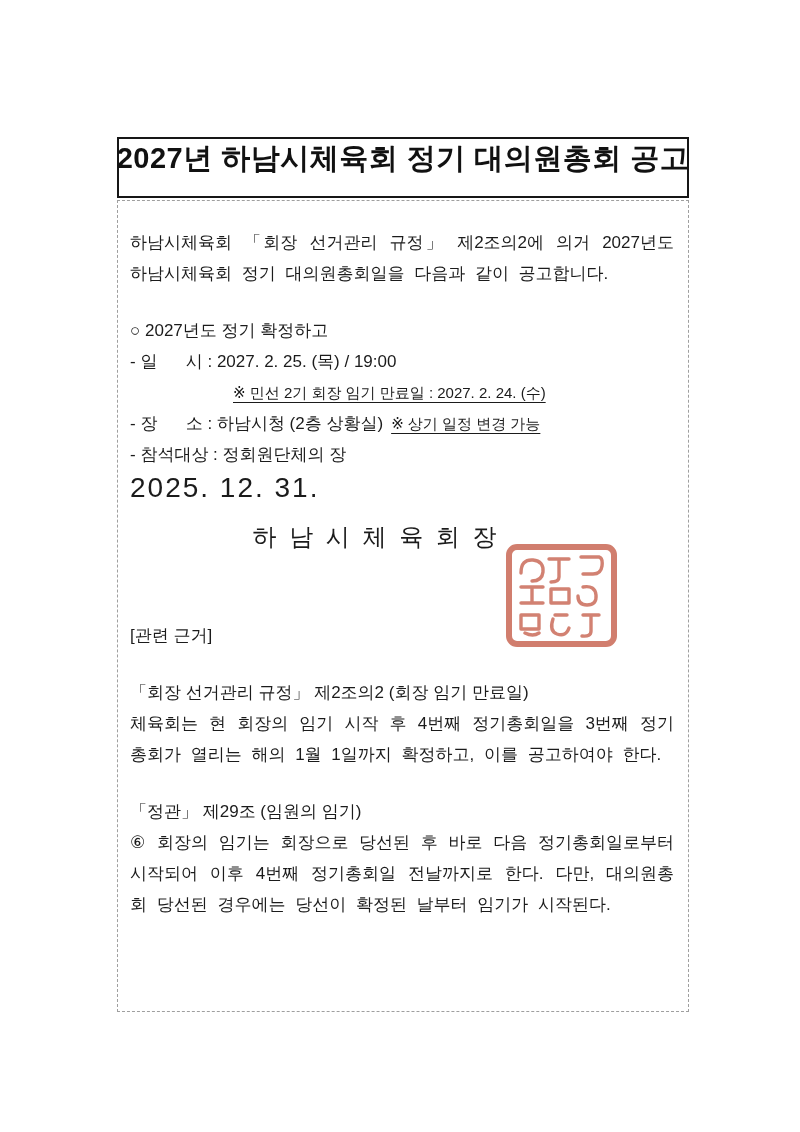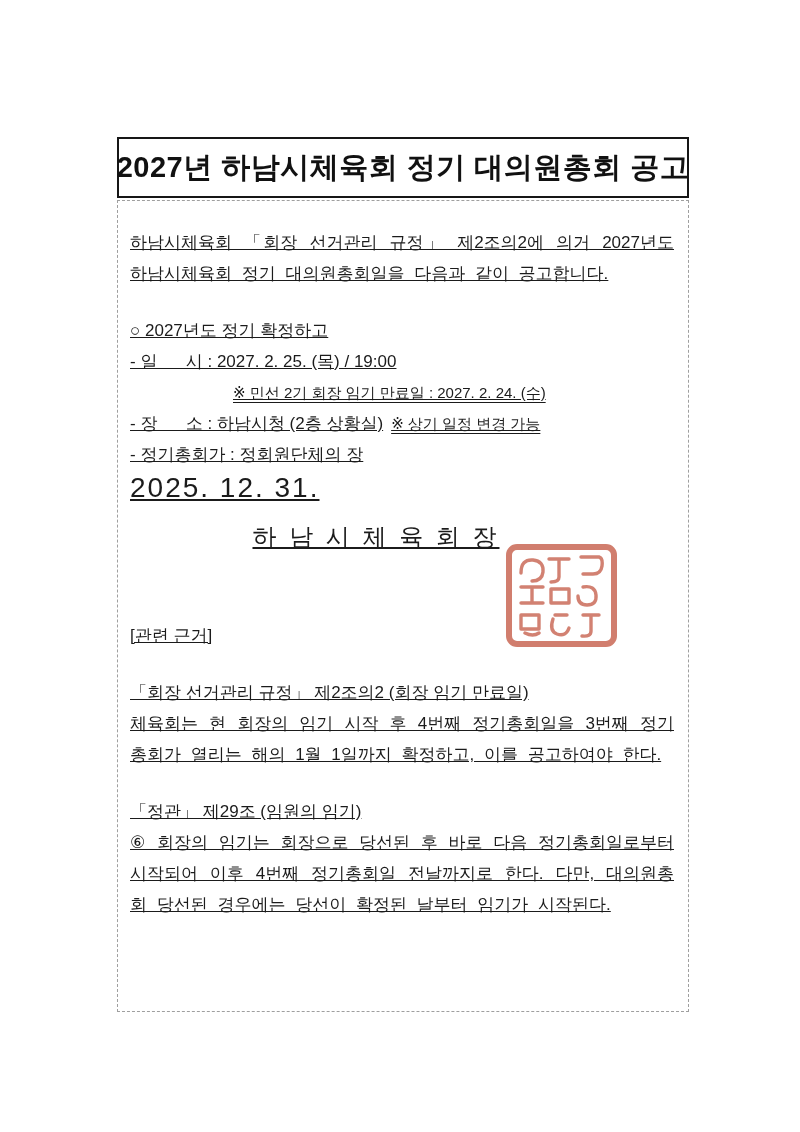--- a/index.html
+++ b/index.html
@@ -12,37 +12,36 @@
   .page {
     position: relative;
     width: 800px; height: 1132px;
     padding: 137px 111px 0 117px;
     background: #ffffff;
     overflow: hidden;
   }
   .title-box {
     width: 572px; height: 61px;
     border: 2px solid #161616;
-    display: flex; align-items: center; justify-content: center;
+    display: flex; justify-content: center;
   }
   .title-text {
     font-size: 29px;
     font-weight: bold;
     letter-spacing: 0.5px;
     white-space: nowrap;
     color: #111;
   }
   .notice-body {
     width: 572px; height: 812px;
     margin-top: 2px;
     border: 1px dashed #9f9f9f;
     padding: 26px 14px 16px 12px;
     font-size: 17px;
     line-height: 31px;
-    text-decoration: underline;
   }
   .para { text-align: justify; word-spacing: 5px; }
   .line { white-space: pre-wrap; }
   .meeting-section { margin-top: 26px; }
   .note {
     font-size: 15px;
     text-decoration: underline;
     text-underline-offset: 4px;
   }
   .term-note { margin-left: 103px; }
@@ -85,21 +84,21 @@
 
   <div class="notice-body">
 
     <div class="para">하남시체육회 「회장 선거관리 규정」 제2조의2에 의거 2027년도 하남시체육회 정기 대의원총회일을 다음과 같이 공고합니다.</div>
 
     <div class="meeting-section">
       <div class="line">○ 2027년도 정기 확정하고</div>
       <div class="line">- 일      시 : 2027. 2. 25. (목) / 19:00</div>
       <div class="line term-note"><span class="note">※ 민선 2기 회장 임기 만료일 : 2027. 2. 24. (수)</span></div>
       <div class="line"><span>- 장      소 : 하남시청 (2층 상황실)</span><span class="note inline-note">※ 상기 일정 변경 가능</span></div>
-      <div class="line">- 정기총회가 : 정회원단체의 장</div>
+      <div class="line">- 참석대상 : 정회원단체의 장</div>
     </div>
 
     <div class="sig-date">2025. 12. 31.</div>
     <div class="sig-signer">하 남 시 체 육 회 장</div>
 
     <div class="line ref-heading">[관련 근거]</div>
 
     <div class="line ref-title">「회장 선거관리 규정」 제2조의2 (회장 임기 만료일)</div>
     <div class="para">체육회는 현 회장의 임기 시작 후 4번째 정기총회일을 3번째 정기총회가 열리는 해의 1월 1일까지 확정하고, 이를 공고하여야 한다.</div>
 

